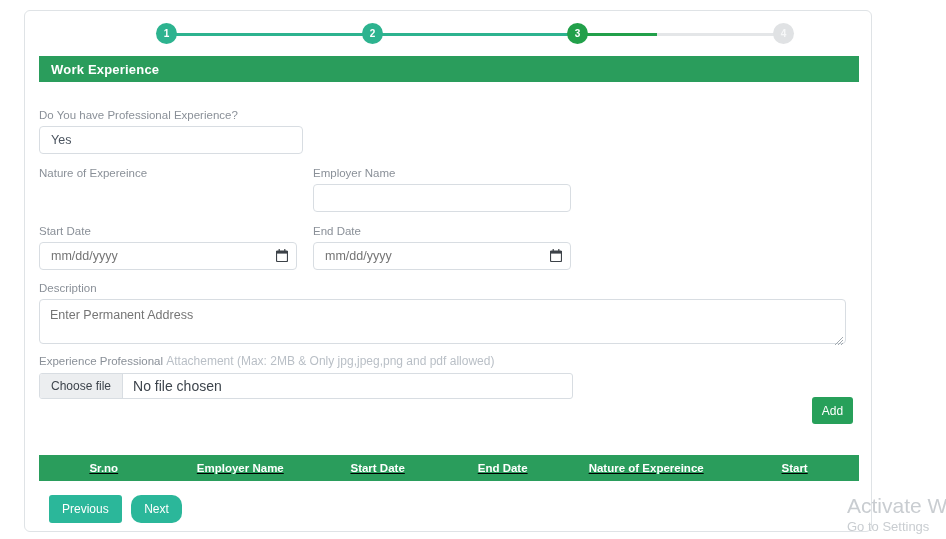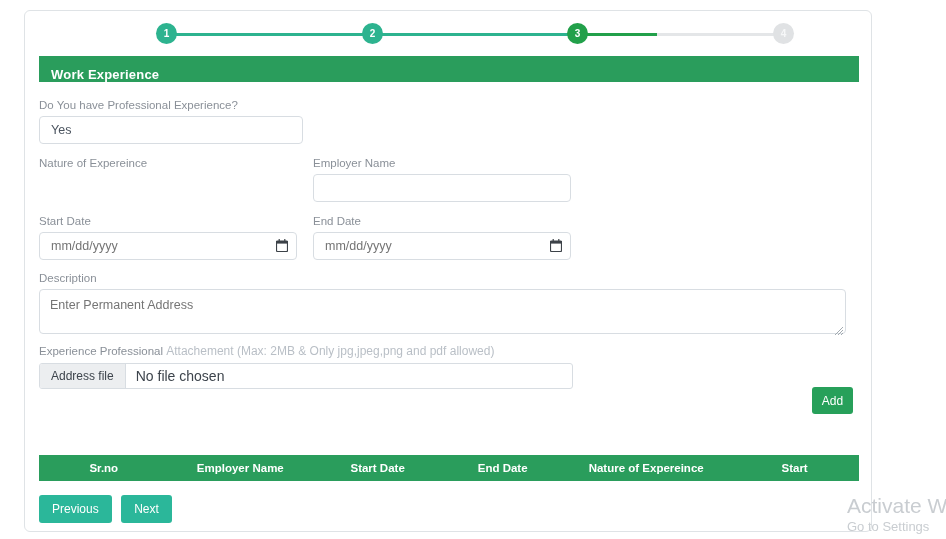--- a/index.html
+++ b/index.html
@@ -66,36 +66,36 @@
 
   
   .section-bar {
     position: absolute;
     left: 14px;
     top: 45px;
     width: 820px;
     height: 26px;
     background: #2a9d5c;
     display: flex;
-    align-items: flex-end;
+    align-items: center;
     padding-left: 12px;
     box-sizing: border-box;
   }
   .section-bar .title {
     color: #ffffff;
     font-size: 13px;
     font-weight: bold;
     letter-spacing: .2px;
   }
 
   
   .form {
     position: absolute;
     left: 14px;
-    top: 88px;
+    top: 98px;
     width: 820px;
   }
   .row { position: relative; }
   .fld { position: absolute; }
   .lbl {
     display: block;
     font-size: 11.5px;
     color: #8a9098;
     margin-bottom: 5px;
     white-space: nowrap;
@@ -203,20 +203,21 @@
   }
 
   
   .tbl {
     position: absolute;
     left: 14px;
     top: 444px;
     width: 820px;
     border-collapse: collapse;
     table-layout: fixed;
+    text-decoration: underline;
   }
   .tbl th {
     background: #2a9d5c;
     color: #ffffff;
     font-size: 11.5px;
     font-weight: bold;
     height: 26px;
     text-align: center;
     padding: 0;
   }
@@ -232,22 +233,23 @@
     background: #2bb79a;
     color: #ffffff;
     border: none;
     border-radius: 3px;
     height: 28px;
     padding: 0 13px;
     font-size: 12px;
     font-family: "Liberation Sans", sans-serif;
     cursor: pointer;
     vertical-align: top;
-  }
-  .nav-btn + .nav-btn { margin-left: 5px; }
+    margin-left: 10px;
+  }
+  .nav-btn + .nav-btn { margin-left: 5px; border-radius: 10px; }
 
   
   .watermark {
     position: absolute;
     right: -6px;
     bottom: 4px;
     text-align: left;
     color: #c9cdd1;
     user-select: none;
   }
@@ -342,21 +344,21 @@
     </div>
 
     <div class="row" style="height:62px;">
       <div class="fld" style="left:0; top:0; width:560px;">
         <label class="lbl">
           <span>Experience Professional</span>
           <span class="hint">Attachement (Max: 2MB &amp; Only jpg,jpeg,png and pdf allowed)</span>
         </label>
         <div style="position:relative; height:26px;">
           <div class="file-row">
-            <div class="file-btn">Address file</div>
+            <div class="file-btn">Choose file</div>
             <div class="file-name">No file chosen</div>
           </div>
         </div>
       </div>
       <div class="fld" style="left:0; top:43px; width:820px; height:27px;">
         <button class="add-btn">Add</button>
       </div>
     </div>
 
   </div>

